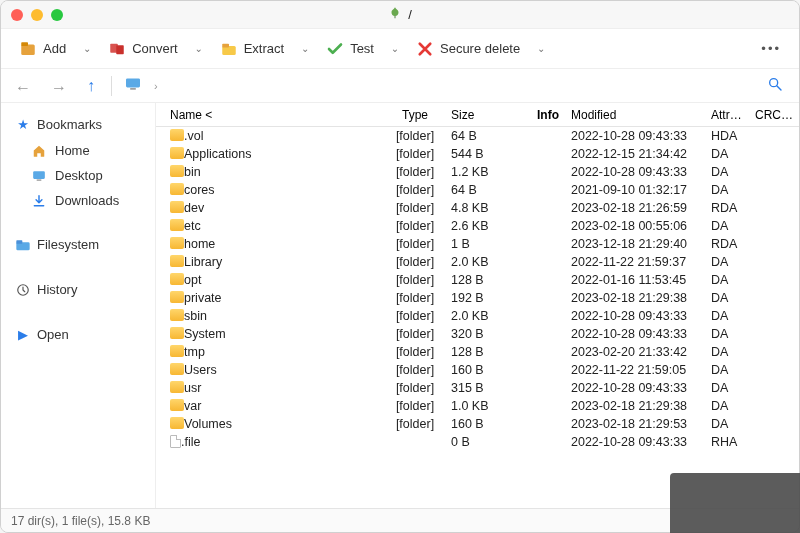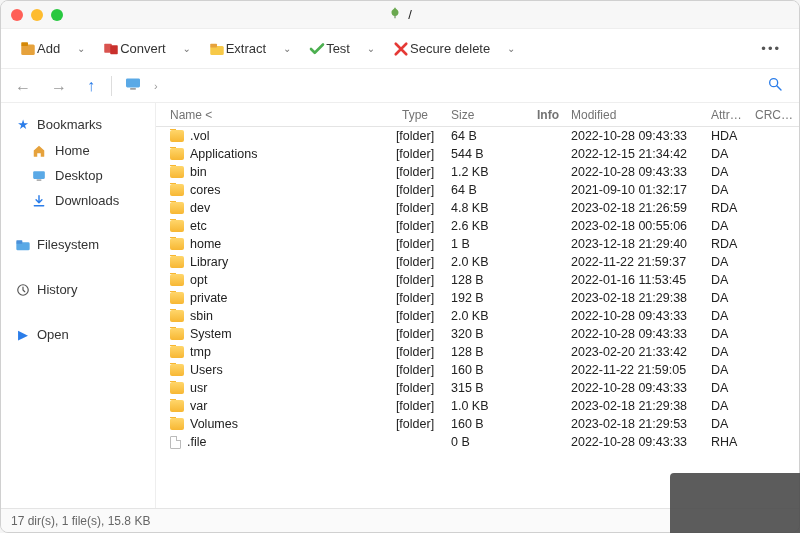--- a/index.html
+++ b/index.html
@@ -37,21 +37,21 @@
   font-size: 13px;
 }
 .app-icon svg { width: 14px; height: 14px; }
 .toolbar {
   height: 40px; background: #fff;
   display: flex; align-items: center;
   padding: 0 10px; gap: 4px;
   border-bottom: 1px solid #eee;
 }
 .tool-btn {
-  display: flex; align-items: center; 
+  display: flex; align-items: center; gap: 6px;
   padding: 4px 8px; border-radius: 4px;
   cursor: pointer; color: #333;
 }
 .tool-icon { width: 18px; height: 18px; display: inline-flex; align-items: center; justify-content: center; }
 .chev { width: 18px; text-align: center; color: #777; font-size: 10px; padding: 4px; cursor: pointer; }
 .kebab { margin-left: auto; color: #555; letter-spacing: 2px; cursor: pointer; padding: 4px 8px;}
 .navbar {
   height: 34px; background: #fff;
   display: flex; align-items: center;
   padding: 0 10px; gap: 12px;
@@ -80,41 +80,41 @@
   cursor: pointer;
 }
 .side-header.single { cursor: pointer; padding-left: 14px; }
 .side-gap { height: 14px; }
 .side-icon { width: 16px; display: inline-flex; justify-content: center; }
 .filepane {
   flex: 1; display: flex; flex-direction: column; overflow: hidden;
 }
 .cols-header {
   display: flex; align-items: center;
-  font-size: 12px; color: #737373;
+  font-size: 12px; color: #000000;
   border-bottom: 1px solid #e4e4e4;
   background: #fff;
   height: 24px;
 }
 .cols-header > div, .row > div {
   padding: 0 6px; overflow: hidden; white-space: nowrap; text-overflow: ellipsis;
 }
 .c-name { flex: 1; padding-left: 14px !important; }
 .c-type { width: 60px; text-align: center; }
 .c-size { width: 70px; text-align: left; }
 .c-info { width: 50px; text-align: right; font-weight: bold; }
 .c-mod { width: 140px; }
 .c-attr { width: 44px; }
 .c-crc { width: 50px; }
 .rows { flex: 1; overflow: auto; font-size: 12.5px; }
 .row {
   display: flex; align-items: center; height: 18px;
   cursor: pointer;
 }
-.row .c-name { display: flex; align-items: center; gap: 6px; }
+.row .c-name { display: flex; }
 .folder-ic, .file-ic { width: 14px; height: 12px; display: inline-block; }
 .folder-ic { background: linear-gradient(#ffd66b,#f7b733); border-radius: 2px; position: relative; }
 .folder-ic::before { content:""; position:absolute; top:-3px; left:0; width:6px; height:3px; background:#f7b733; border-radius:1px 1px 0 0;}
 .file-ic { border:1px solid #bbb; border-radius:1px; background:#fff; width:11px; height:13px; position:relative;}
 .file-ic::before { content:""; position:absolute; right:-1px; top:-1px; width:4px; height:4px; background:#fff; border-left:1px solid #bbb; border-bottom:1px solid #bbb;}
 .statusbar {
   height: 24px; border-top: 1px solid #e4e4e4;
   display: flex; align-items: center;
   padding: 0 10px; font-size: 12px; color: #666;
   background: #fafafa;

